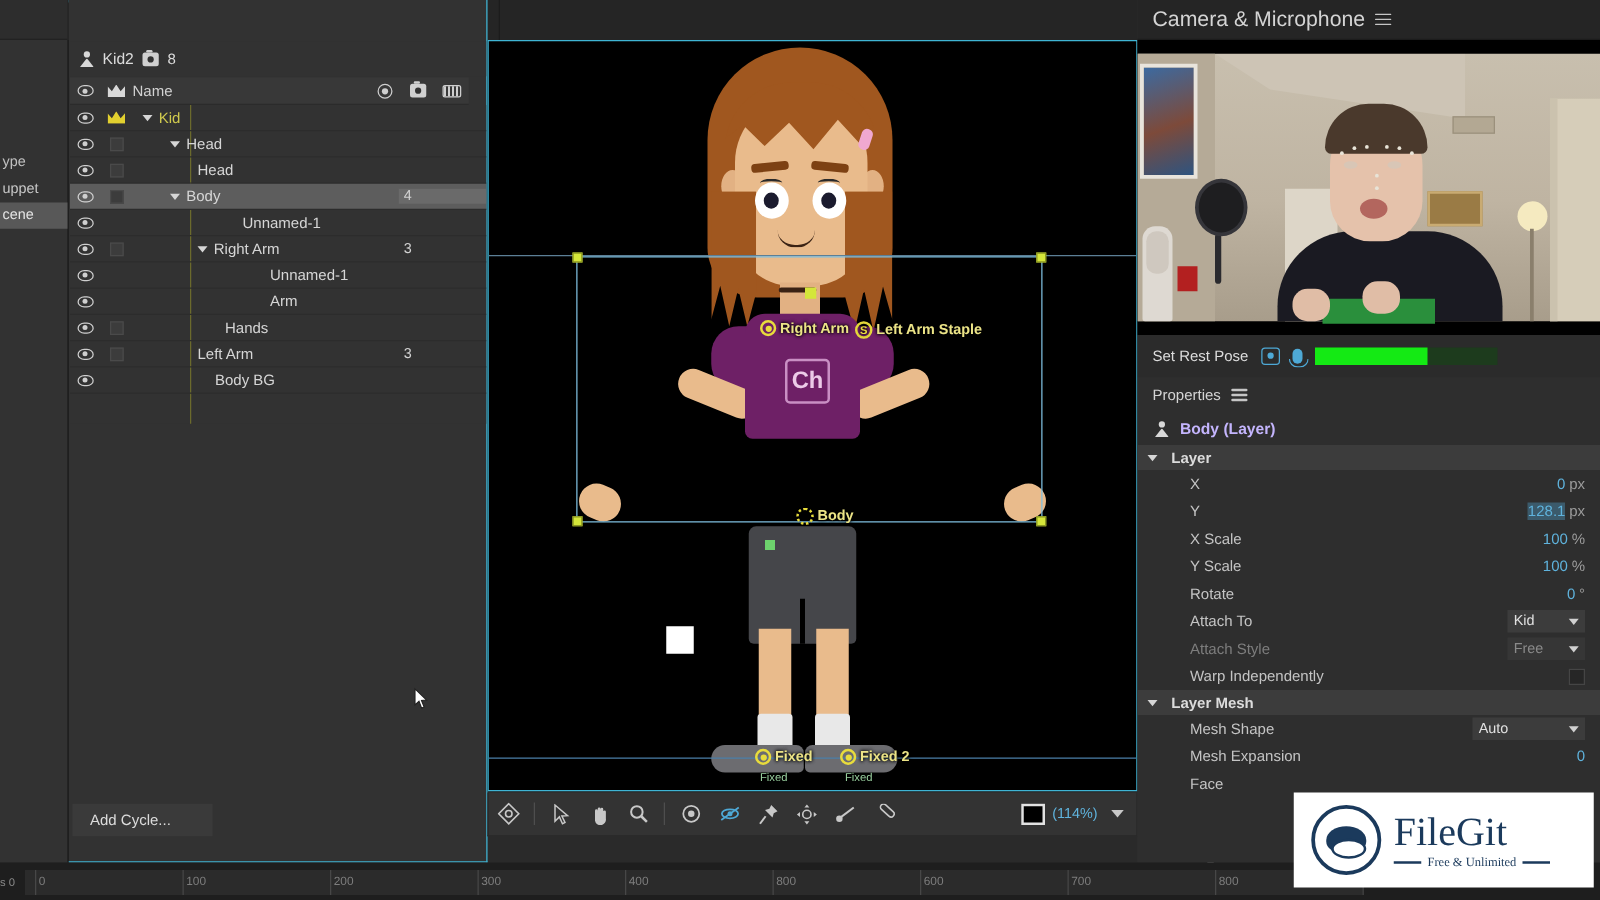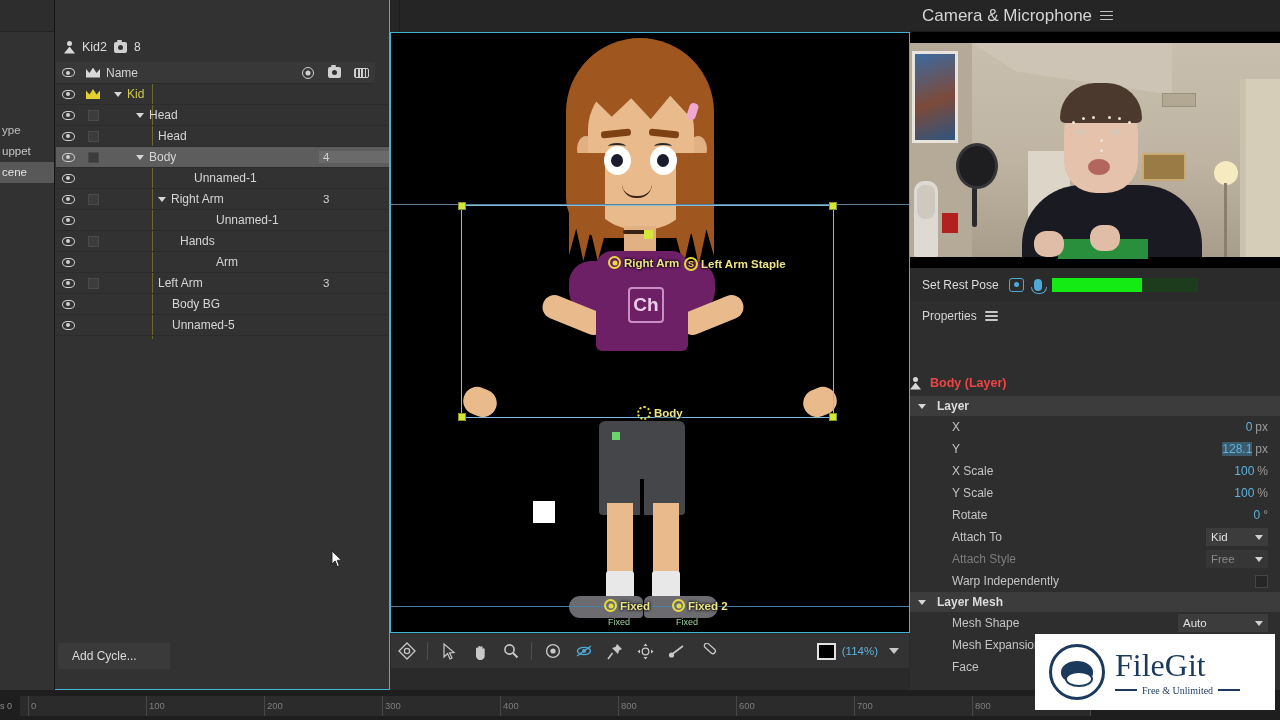--- a/index.html
+++ b/index.html
@@ -182,21 +182,21 @@
   .restbtn { color: #dcdcdc; font-size: 12px; }
   .camico2 { width: 15px; height: 14px; border: 1.6px solid #4ea9d6; border-radius: 3px; position: relative; }
   .camico2::after { content: ""; position: absolute; left: 4px; top: 3px; width: 5px; height: 5px; border-radius: 50%; background: #4ea9d6; }
   .micico { width: 8px; height: 12px; background: #4ea9d6; border-radius: 4px; position: relative; }
   .micico::after { content: ""; position: absolute; left: -3px; bottom: -3px; width: 14px; height: 6px; border: 1.6px solid #4ea9d6; border-top: none; border-radius: 0 0 8px 8px; }
   .meter { width: 146px; height: 14px; background: #1d3b1d; position: relative; }
   .meter .fill { position: absolute; left: 0; top: 0; bottom: 0; background: #14ea14; }
 
   .props { position: absolute; left: 0; top: 302px; width: 370px; height: 388px; background: #2e2e2e; }
   .props .phdr { height: 28px; display: flex; align-items: center; gap: 8px; padding-left: 12px; color: #d4d4d4; font-size: 12px; }
-  .objrow { height: 26px; display: flex; align-items: center; gap: 9px; color: #ef4444; font-size: 12.5px; font-weight: bold; margin-top: 40px; }
+  .objrow { height: 26px; display: flex; align-items: center; gap: 9px; padding-left: 14px; color: #c4b5fd; font-size: 12.5px; font-weight: bold; }
   .sect { height: 20px; background: #3c3c3c; display: flex; align-items: center; gap: 6px; padding-left: 8px; color: #dcdcdc; font-size: 12px; font-weight: bold; }
   .prow { height: 22px; display: flex; align-items: center; padding-left: 42px; padding-right: 12px; font-size: 12px; }
   .prow .plab { color: #c4c4c4; flex: 1; }
   .prow.dim .plab { color: #7d7d7d; }
   .pval { color: #5fb3dd; }
   .punit { color: #9b9b9b; margin-left: 3px; }
   .selbg { background: #3b5a6b; }
   .ddl { width: 62px; height: 18px; background: #3c3c3c; display: flex; align-items: center; justify-content: space-between; padding: 0 5px; color: #e0e0e0; font-size: 11.5px; }
   .ddl.dim { color: #8a8a8a; background: #363636; }
   .ddl .cv { width: 0; height: 0; border-left: 4px solid transparent; border-right: 4px solid transparent; border-top: 5px solid #d0d0d0; }
@@ -369,72 +369,61 @@
         <span class="lname" style="padding-left: 96px;">
           <span class="tri none"></span>
           <span>Unnamed-1</span>
         </span>
         <span class="num"></span>
       </div>
       <div class="lrow">
         <span class="eye-col">
           <span class="eye"></span>
         </span>
-        <span class="sw">
-          <span class="swatch"></span>
-        </span>
-        <span class="lname" style="padding-left: 74px;">
-          <span class="tri right"></span>
-          <span>Hands</span>
-        </span>
-        <span class="num"></span>
-      </div>
-      <div class="lrow">
-        <span class="eye-col">
-          <span class="eye"></span>
-        </span>
         <span class="sw"></span>
         <span class="lname" style="padding-left: 96px;">
           <span class="tri none"></span>
           <span>Arm</span>
         </span>
         <span class="num"></span>
       </div>
       <div class="lrow">
         <span class="eye-col">
           <span class="eye"></span>
         </span>
         <span class="sw">
           <span class="swatch"></span>
         </span>
+        <span class="lname" style="padding-left: 74px;">
+          <span class="tri right"></span>
+          <span>Hands</span>
+        </span>
+        <span class="num"></span>
+      </div>
+      <div class="lrow">
+        <span class="eye-col">
+          <span class="eye"></span>
+        </span>
+        <span class="sw">
+          <span class="swatch"></span>
+        </span>
         <span class="lname" style="padding-left: 52px;">
           <span class="tri right"></span>
           <span>Left Arm</span>
         </span>
         <span class="num">3</span>
       </div>
       <div class="lrow">
         <span class="eye-col">
           <span class="eye"></span>
         </span>
         <span class="sw"></span>
         <span class="lname" style="padding-left: 52px;">
           <span class="tri none"></span>
           <span>Body BG</span>
-        </span>
-        <span class="num"></span>
-      </div>
-      <div class="lrow">
-        <span class="eye-col">
-          <span class="eye"></span>
-        </span>
-        <span class="sw"></span>
-        <span class="lname" style="padding-left: 52px;">
-          <span class="tri none"></span>
-          <span>Unnamed-5</span>
         </span>
         <span class="num"></span>
       </div>
     </div>
 
   <div class="addcycle">Add Cycle...</div>
 
   <div class="stage-wrap">
     <div class="stage">
       <div class="char">

